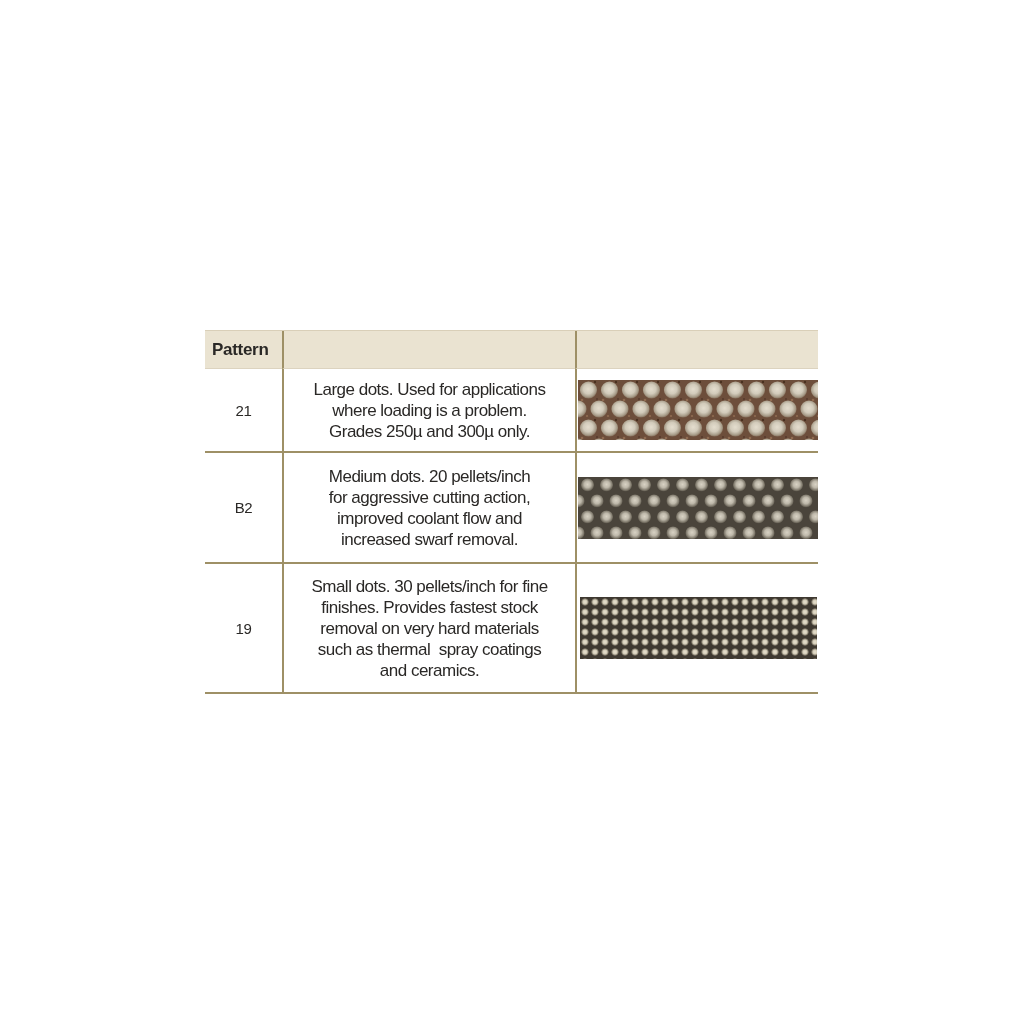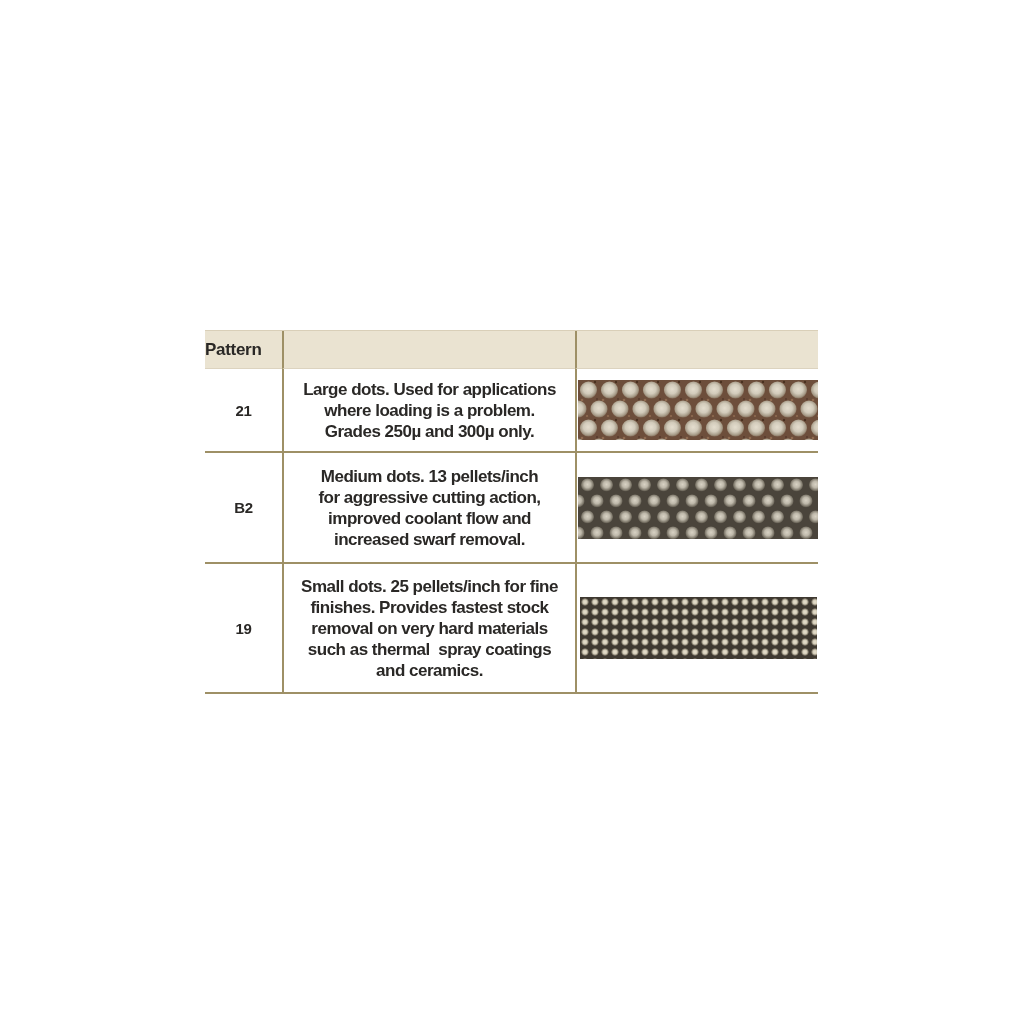--- a/index.html
+++ b/index.html
@@ -19,29 +19,29 @@
     grid-template-columns:77px 293px 243px;
     grid-template-rows:38px 84px 111px 130px;
     border-top:1px solid #d9cfb8;
   }
   .tr{display:contents;}
   .cell{
     box-sizing:border-box;
     display:flex;
     align-items:center;
     justify-content:center;
-    font-weight:bold;
   }
   .c2,.c3{border-left:2px solid #9e9066;}
   .th{
     background:#eae3d1;
     border-bottom:1px solid #dcd3bf;
   }
   .th.c1{
     justify-content:flex-start;
+    padding-left:7px;
     font-weight:bold;
     font-size:17px;
     letter-spacing:-0.3px;
   }
   .data-cell{
     border-bottom:2px solid #9e9066;
   }
   .id-cell{
     font-size:15px;
     letter-spacing:-0.3px;
@@ -94,21 +94,21 @@
             <circle cx="21" cy="29" r="8.6" fill="url(#g21)"></circle>
           </pattern>
         </defs>
         <rect width="240" height="60" fill="url(#p21)"></rect>
       </svg>
     </div>
   </div>
 
   <div class="tr">
     <div class="cell data-cell id-cell c1">B2</div>
-    <div class="cell data-cell desc-cell c2">Medium dots. 13 pellets/inch
+    <div class="cell data-cell desc-cell c2">Medium dots. 20 pellets/inch
 for aggressive cutting action,
 improved coolant flow and
 increased swarf removal.</div>
     <div class="cell data-cell swatch-cell c3">
       <svg class="swatch" width="240" height="62" viewBox="0 0 240 62">
         <defs>
           <radialGradient id="gB2" cx="50%" cy="46%" r="55%">
             <stop offset="0%" stop-color="#d8d2c4"></stop>
             <stop offset="45%" stop-color="#beb8aa"></stop>
             <stop offset="80%" stop-color="#7d776a"></stop>
@@ -121,21 +121,21 @@
             <circle cx="19" cy="24" r="6.6" fill="url(#gB2)"></circle>
           </pattern>
         </defs>
         <rect width="240" height="62" fill="url(#pB2)"></rect>
       </svg>
     </div>
   </div>
 
   <div class="tr">
     <div class="cell data-cell id-cell c1">19</div>
-    <div class="cell data-cell desc-cell c2">Small dots. 25 pellets/inch for fine
+    <div class="cell data-cell desc-cell c2">Small dots. 30 pellets/inch for fine
 finishes. Provides fastest stock
 removal on very hard materials
 such as thermal  spray coatings
 and ceramics.</div>
     <div class="cell data-cell swatch-cell c3">
       <svg class="swatch" width="237" height="62" viewBox="0 0 237 62">
         <defs>
           <radialGradient id="g18" cx="50%" cy="50%" r="50%">
             <stop offset="0%" stop-color="#e8e1cf"></stop>
             <stop offset="50%" stop-color="#d5cdb9"></stop>

